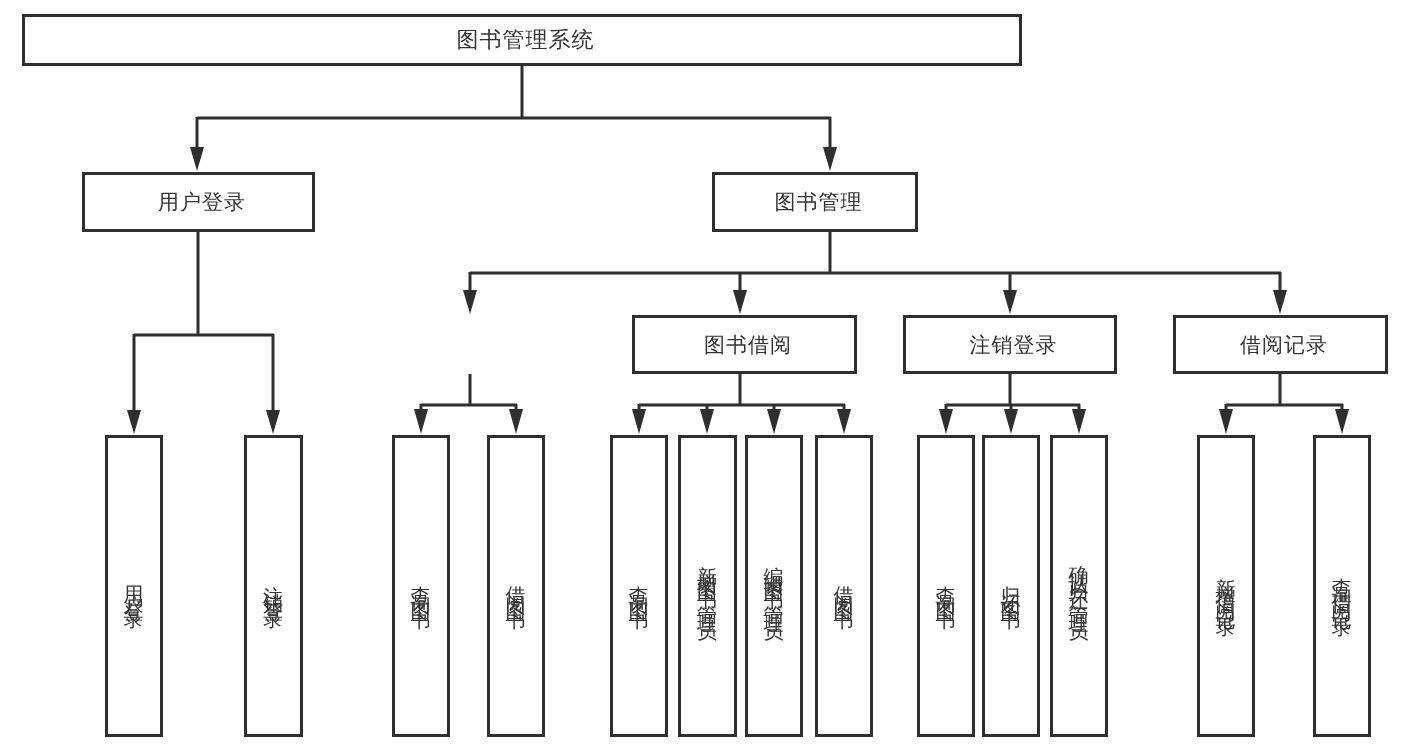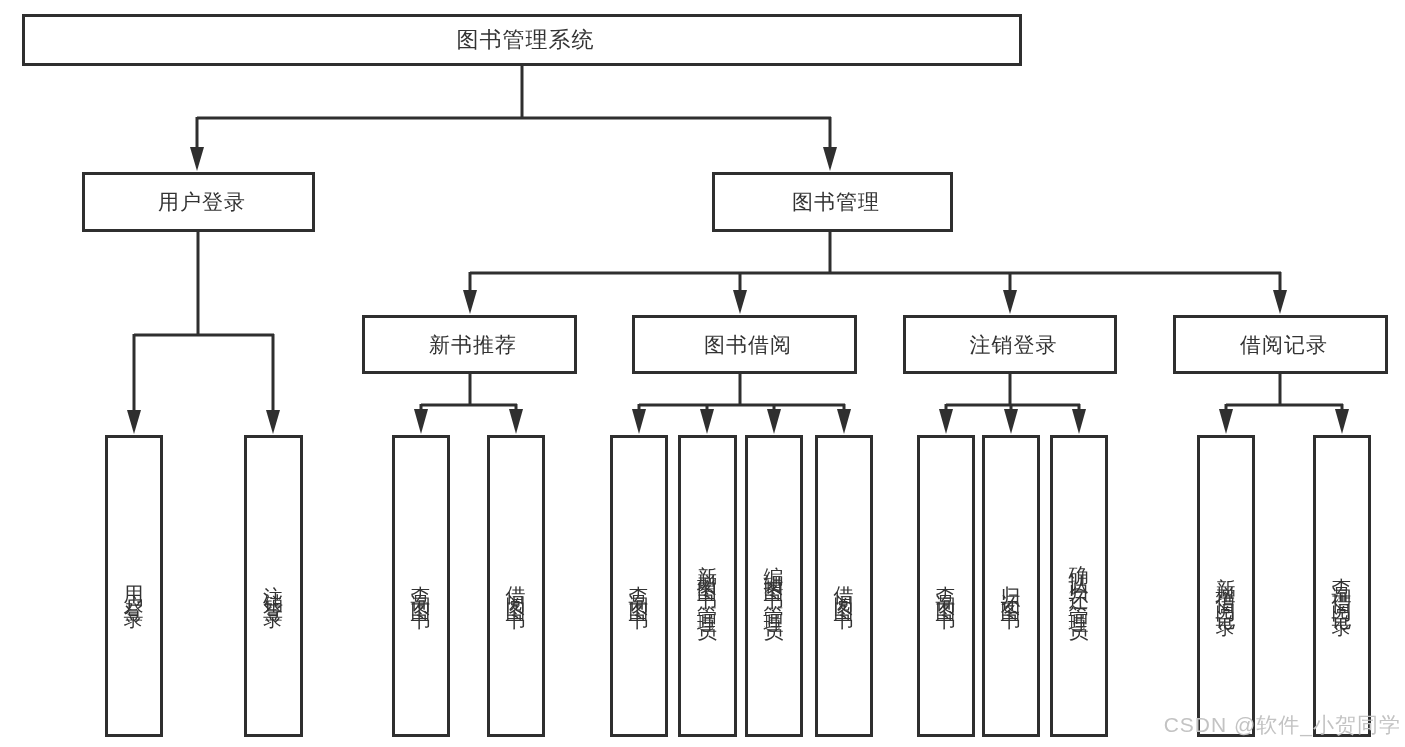--- a/index.html
+++ b/index.html
@@ -117,27 +117,24 @@
     <polygon points="1342,434 1335,409 1349,409"></polygon>
   </svg>
 
   <div class="node h-node root-node" style="left:22px; top:14px; width:1000px; height:52px;">
     <span>图书管理系统</span>
   </div>
 
   <div class="node h-node" style="left:82px; top:172px; width:233px; height:60px;">
     <span>用户登录</span>
   </div>
-  <div class="node h-node" style="left:712px; top:172px; width:241px; height:60px;">
+  <div class="node h-node" style="left:712px; top:172px; width:206px; height:60px;">
     <span>图书管理</span>
   </div>
 
-  <div class="node h-node" style="left:362px; top:315px; width:215px; height:59px;">
-    <span>新书推荐</span>
-  </div>
   <div class="node h-node" style="left:632px; top:315px; width:225px; height:59px;">
     <span>图书借阅</span>
   </div>
   <div class="node h-node" style="left:903px; top:315px; width:214px; height:59px;">
     <span>注销登录</span>
   </div>
   <div class="node h-node" style="left:1173px; top:315px; width:215px; height:59px;">
     <span>借阅记录</span>
   </div>
 
@@ -178,15 +175,14 @@
     <span>确认归还（管理员）</span>
   </div>
 
   <div class="node v-node" style="left:1197px; top:435px; width:58px; height:302px;">
     <span>新增借阅记录</span>
   </div>
   <div class="node v-node" style="left:1313px; top:435px; width:58px; height:302px;">
     <span>查询借阅记录</span>
   </div>
 
-  <div class="watermark">CSDN @软件_小贺同学</div>
 
 </div>
 
 </body></html>

